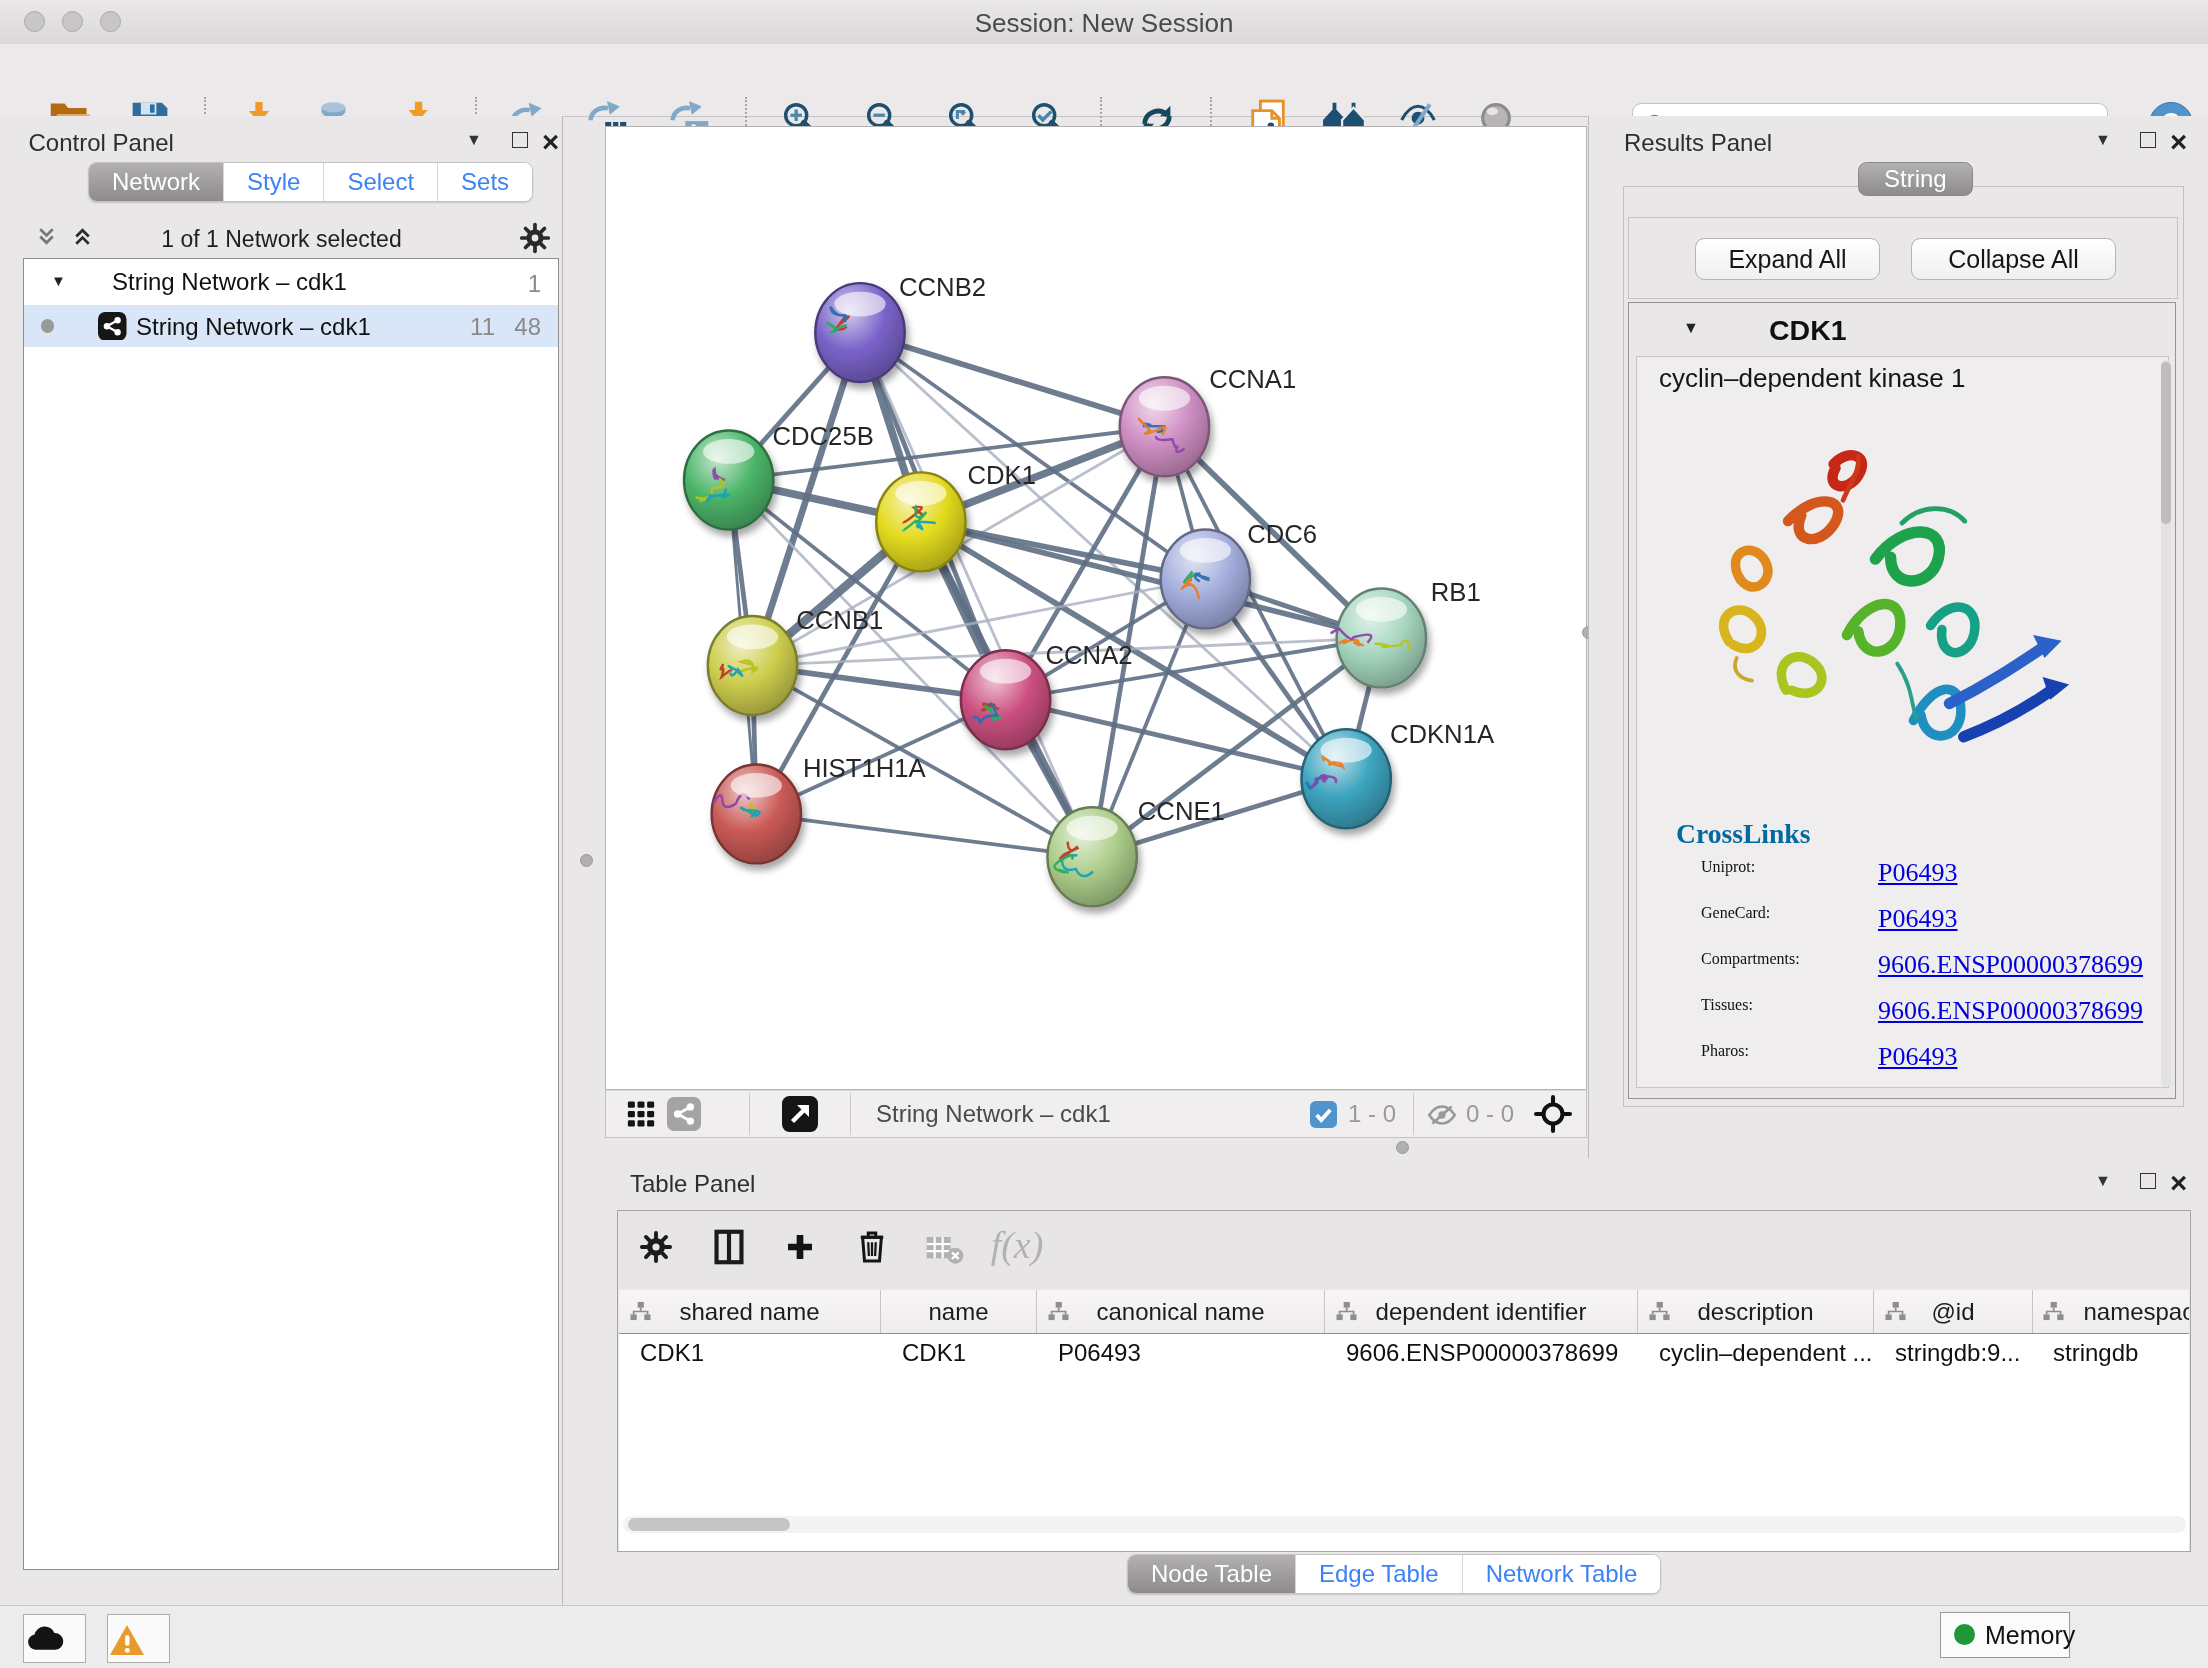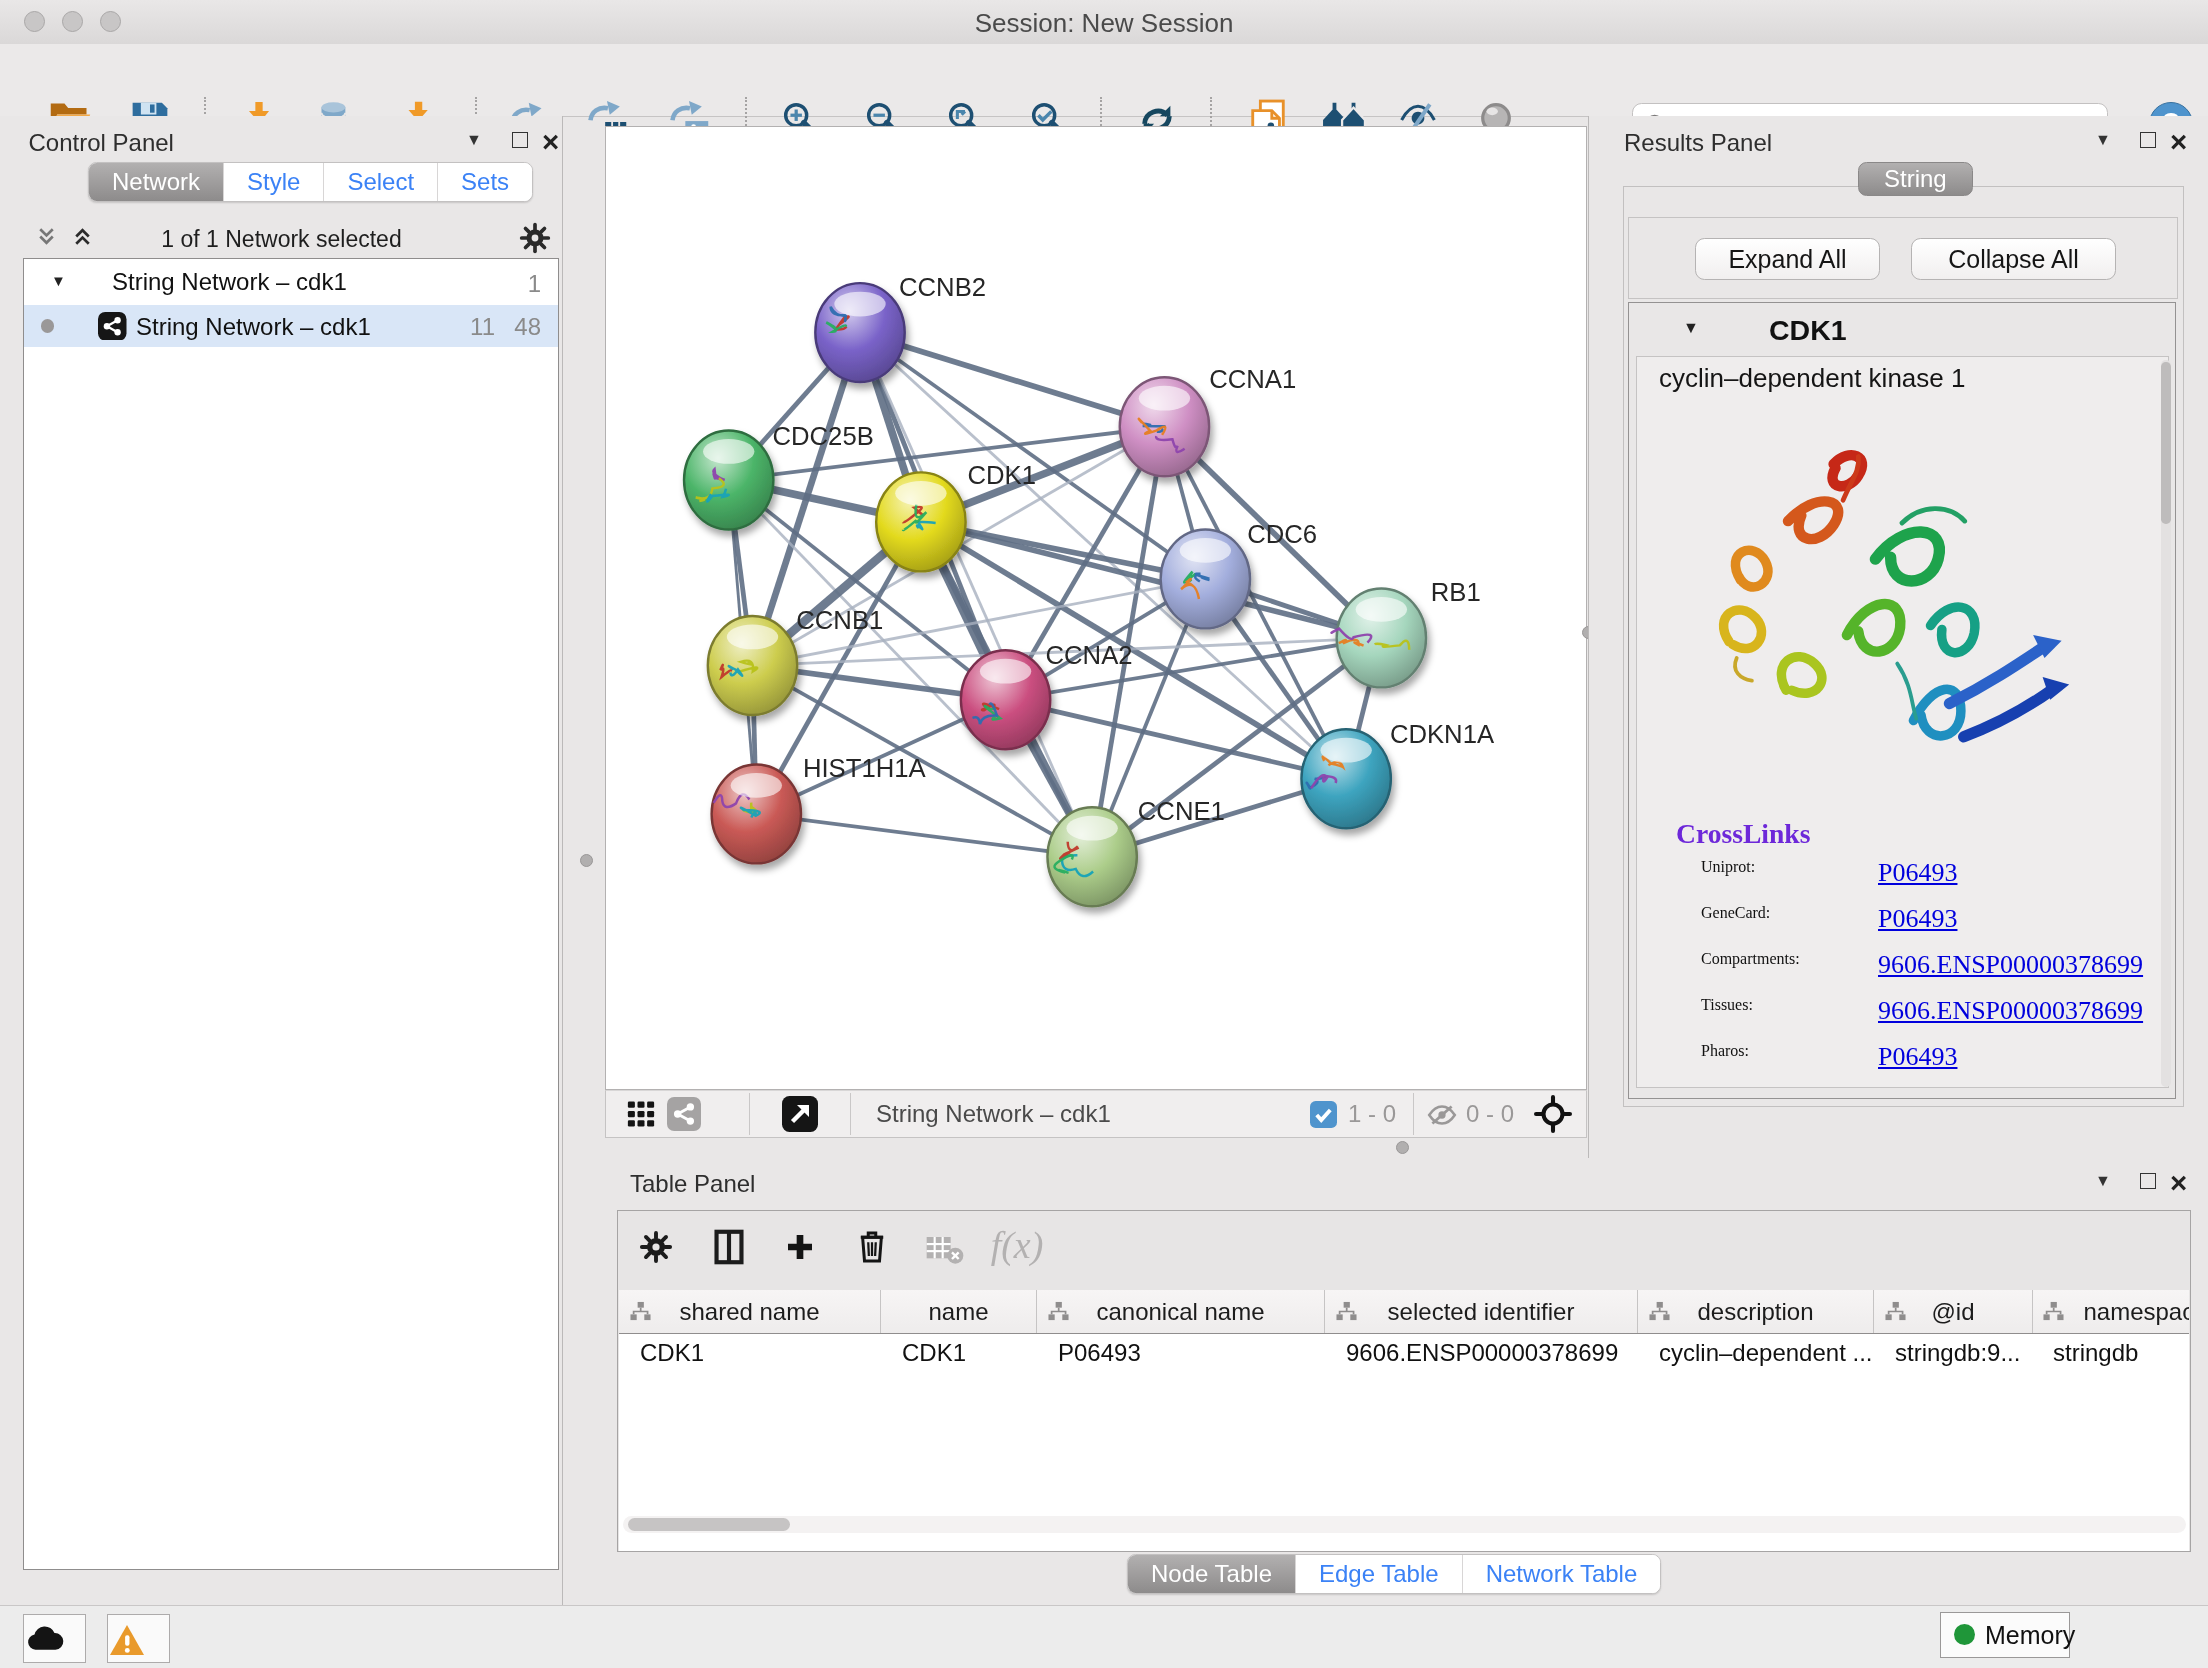--- a/index.html
+++ b/index.html
@@ -680,21 +680,21 @@
         <path d="M252 328 C272 288 302 284 302 318 C302 350 264 354 260 322" stroke="#1f8fc0" stroke-width="10"></path>
         <path d="M290 310 C330 290 360 270 390 250" stroke="#2b62c9" stroke-width="12"></path>
         <path d="M305 345 C345 330 378 310 400 294" stroke="#1740b0" stroke-width="12"></path>
         <path d="M235 268 C250 290 250 310 255 326" stroke="#2a9d8f" stroke-width="4"></path>
       </g>
       <polygon points="408,244 378,238 390,262" fill="#2b62c9"></polygon>
       <polygon points="416,290 388,282 396,306" fill="#1740b0"></polygon>
     </svg>
   </div>
 
-  <div class="abs serif" style="left:1676px;top:818px;font-size:27.6px;font-weight:bold;color:#6d28d9">CrossLinks</div>
+  <div class="abs serif" style="left:1676px;top:818px;font-size:27.6px;font-weight:bold;color:#0369a1">CrossLinks</div>
   <div id="crosslinks" class="abs" style="left:1701px;top:858px;width:457px">
       <div style="display: flex; margin-bottom: 16px;">
         <span class="xlabel" style="width: 177px;">Uniprot:</span>
         <a class="xlink">P06493</a>
       </div>
       <div style="display: flex; margin-bottom: 16px;">
         <span class="xlabel" style="width: 177px;">GeneCard:</span>
         <a class="xlink">P06493</a>
       </div>
       <div style="display: flex; margin-bottom: 16px;">
@@ -805,21 +805,21 @@
       </div>
       <div class="th" style="left: 706px; width: 313px;">
         <svg class="org-ico" width="23" height="21" viewBox="0 0 24 22">
           <g fill="#8f8d8d">
             <rect x="9" y="1" width="6.5" height="6"></rect>
             <rect x="1.5" y="14" width="6.5" height="6"></rect>
             <rect x="16" y="14" width="6.5" height="6"></rect>
           </g>
           <path d="M12.2 7v4M4.8 14v-3h14.6v3" stroke="#8f8d8d" stroke-width="1.8" fill="none"></path>
         </svg>
-        <span class="th-label">selected identifier</span>
+        <span class="th-label">dependent identifier</span>
       </div>
       <div class="th" style="left: 1019px; width: 236px;">
         <svg class="org-ico" width="23" height="21" viewBox="0 0 24 22">
           <g fill="#8f8d8d">
             <rect x="9" y="1" width="6.5" height="6"></rect>
             <rect x="1.5" y="14" width="6.5" height="6"></rect>
             <rect x="16" y="14" width="6.5" height="6"></rect>
           </g>
           <path d="M12.2 7v4M4.8 14v-3h14.6v3" stroke="#8f8d8d" stroke-width="1.8" fill="none"></path>
         </svg>

